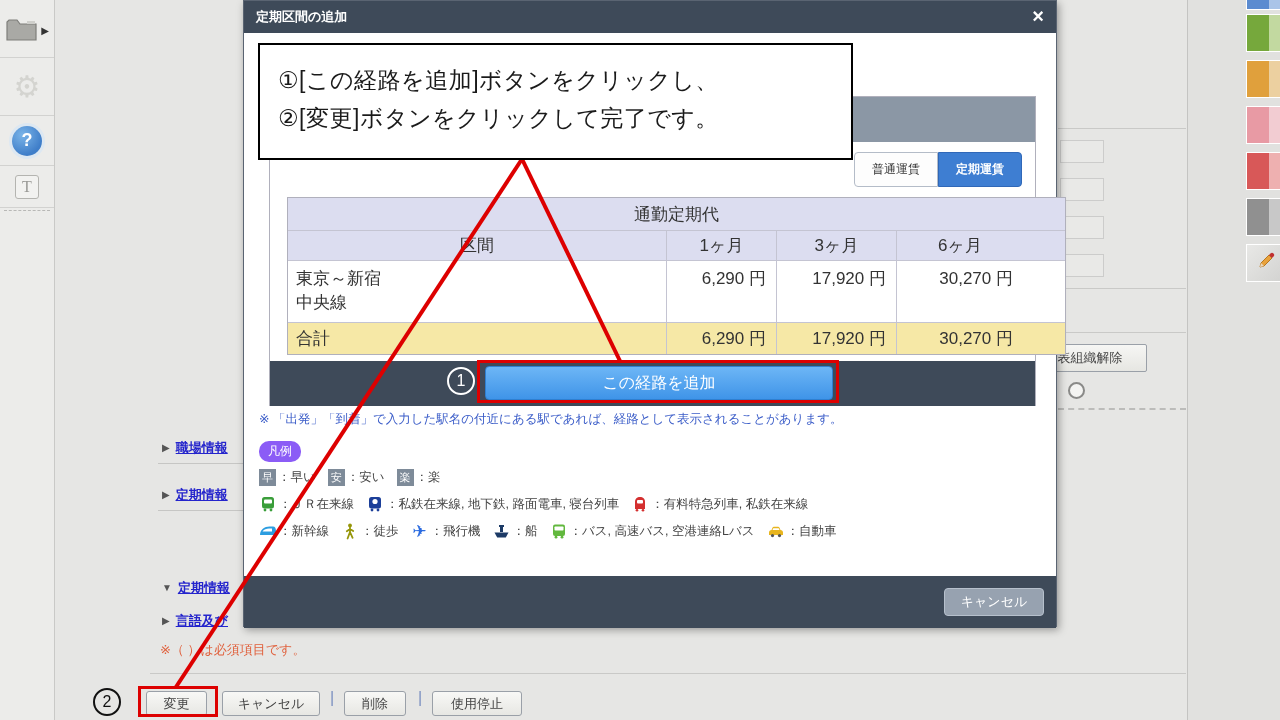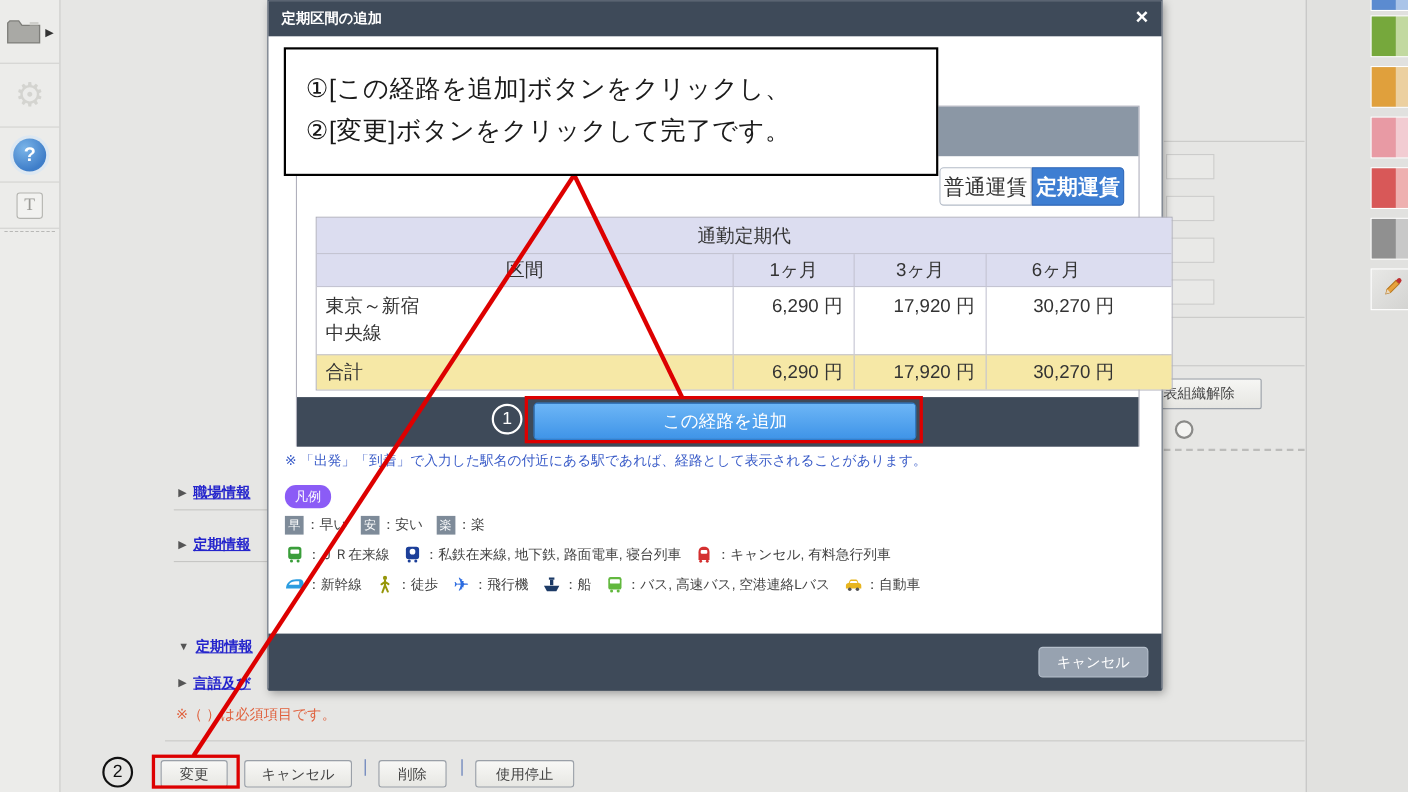--- a/index.html
+++ b/index.html
@@ -71,21 +71,21 @@
   .cancel-btn { position:absolute; right:12px; top:12px; width:100px; height:28px;
     background:#97a2b0; border:1px solid #b6c0cc; border-radius:4px;
     color:#fff; font-size:13px; display:flex; align-items:center; justify-content:center; }
 
   
   .route-panel { position:absolute; left:25px; top:95px; width:767px; height:310px;
     border:1px solid #b0b0bc; background:#fff; }
   .panel-head { position:absolute; left:0; top:0; width:100%; height:45px; background:#8b97a5; }
   .fare-tabs { position:absolute; right:13px; top:55px; height:35px; display:flex; }
   .fare-tab { width:84px; height:35px; display:flex; align-items:center; justify-content:center;
-    font-size:19px; }
+    font-size:12px; }
   .fare-tab.inactive { background:#fdfdfd; border:1px solid #b4bcc8; border-radius:4px 0 0 4px; color:#333; }
   .fare-tab.active { background:#3e7ed2; border:1px solid #3068b8; border-radius:0 4px 4px 0;
     color:#fff; font-weight:bold; }
 
   .fare-table { position:absolute; left:17px; top:100px; width:779px; border:1px solid #b0b0bc;
     font-size:17px; color:#333; }
   .ft-row { display:flex; border-top:1px solid #c4c4d2; }
   .ft-row:first-child { border-top:none; }
   .ft-title { height:32px; background:#dcddf0; display:flex; align-items:center; justify-content:center;
     border-top:none; }
@@ -328,21 +328,21 @@
       </span>
       <span class="legend-item">
         <span class="licon">
           <svg width="16" height="16" viewBox="0 0 16 16">
               <path d="M3,13 L3,6 C3,2.5 5,1 8,1 C11,1 13,2.5 13,6 L13,13 Z" fill="#d43030"></path>
               <rect x="5" y="4" width="6" height="3.5" rx="1" fill="#fff"></rect>
               <circle cx="5" cy="14.2" r="1.3" fill="#d43030"></circle>
               <circle cx="11" cy="14.2" r="1.3" fill="#d43030"></circle>
             </svg>
         </span>
-          <span>：キャンセル, 有料急行列車</span>
+          <span>：有料特急列車, 私鉄在来線</span>
       </span>
     </div>
 
     <div class="legend-row lr-3">
       <span class="legend-item">
         <span class="licon">
           <svg width="18" height="16" viewBox="0 0 18 16">
               <path d="M1,12 C1,6.5 5.5,3.5 10.5,3.5 L14,3.5 C16,3.5 17,5.5 17,8 L17,10 C17,11.2 16.2,12 15,12 Z" fill="#2b9de0"></path>
               <path d="M3.5,8.5 C5,6.2 7.5,5.5 10,5.5 L13,5.5 L13,8.5 Z" fill="#fff"></path>
             </svg>

